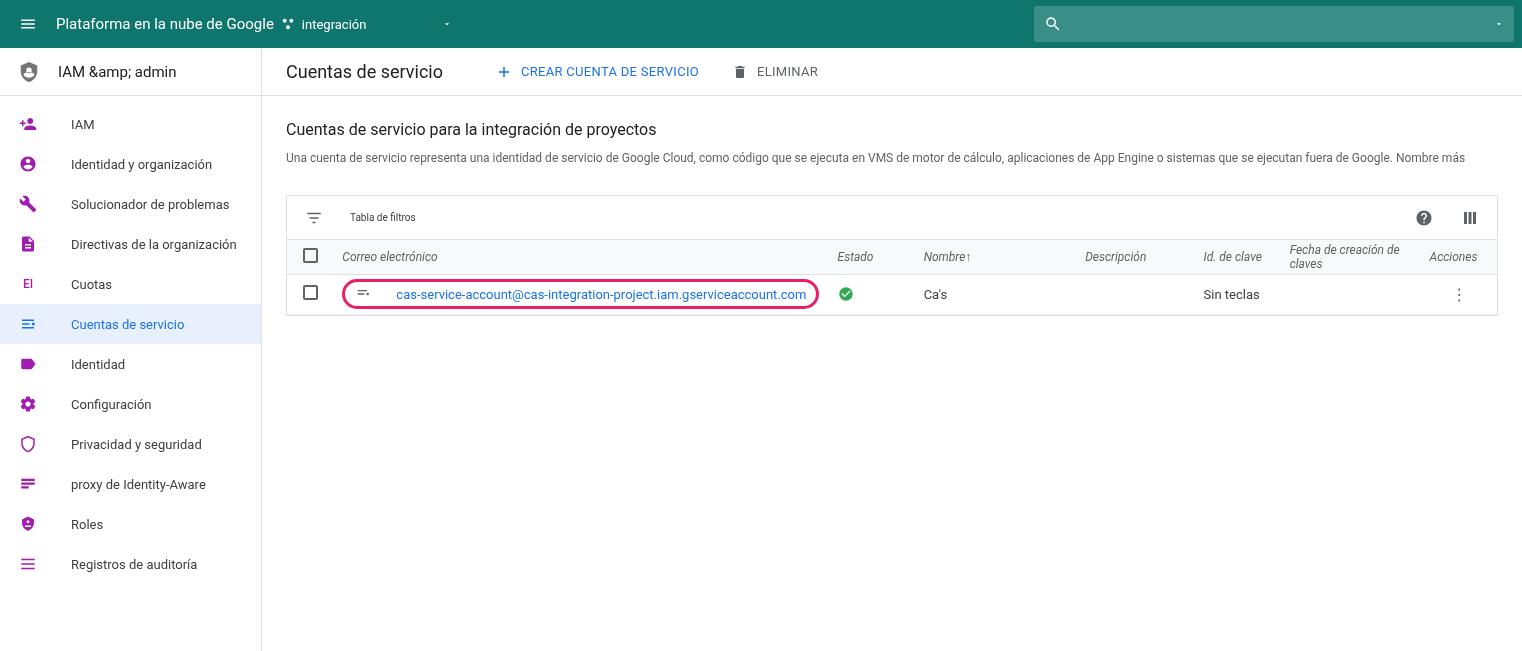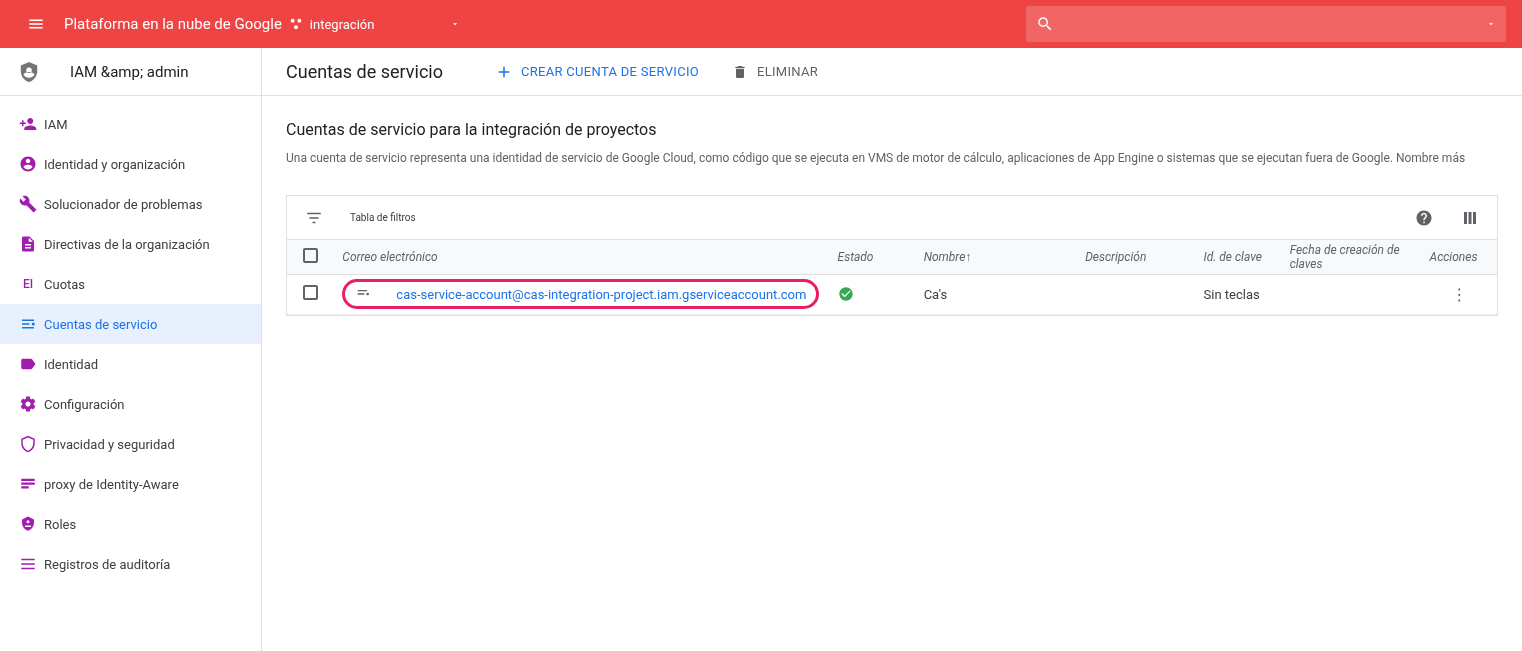--- a/index.html
+++ b/index.html
@@ -1,39 +1,39 @@
 <!DOCTYPE html>
 <html><head>
   <meta charset="utf-8">
   <style>
     * { margin: 0; padding: 0; box-sizing: border-box; }
     body { font-family: Roboto, Arial, sans-serif; font-size: 13px; color: #202124; background: #fff; }
 
     
-    .topbar { height: 48px; background: #ef4444; display: flex; align-items: center; padding: 0 16px; color: #fff; }
+    .topbar { height: 48px; background: #0f766e; display: flex; align-items: center; padding: 0 8px; color: #fff; }
     .topbar .hamburger { width: 40px; height: 40px; display: flex; align-items: center; justify-content: center; cursor: pointer; }
     .topbar .title { font-size: 15px; padding-left: 8px; padding-right: 6px; white-space: nowrap; }
     .topbar .project-chip { display: flex; align-items: center; gap: 6px; cursor: pointer; }
     .topbar .project-chip .chev { margin-left: 70px; }
     .topbar .spacer { flex: 1; }
     .searchbox { width: 480px; height: 36px; background: rgba(255,255,255,0.18); border-radius: 2px; display: flex; align-items: center; padding: 0 10px; gap: 10px; }
     .searchbox input { flex: 1; background: transparent; border: none; outline: none; color: #fff; font-size: 14px; }
     .searchbox input::placeholder { color: rgba(255,255,255,0.8); }
     .searchbox .chev { margin-left: auto; }
 
     
     .layout { display: flex; height: calc(100vh - 48px); min-height: 603px; }
 
     
     .sidebar { width: 262px; border-right: 1px solid #e0e0e0; display: flex; flex-direction: column; }
-    .sidebar-header { height: 48px; display: flex; align-items: center; padding: 0 18px; gap: 30px; border-bottom: 1px solid #e0e0e0; }
+    .sidebar-header { height: 48px; display: flex; align-items: center; padding: 0 18px; gap: 18px; border-bottom: 1px solid #e0e0e0; }
     .sidebar-header .shield { color: #757575; }
     .sidebar-header .title { font-size: 15px; color: #202124; }
     .sidebar-nav { padding-top: 8px; }
-    .nav-item { height: 40px; display: flex; align-items: center; padding: 0 18px; gap: 6px; cursor: pointer; color: #5f6368; font-size: 13px; }
+    .nav-item { height: 40px; display: flex; align-items: center; padding: 0 18px; gap: 33px; cursor: pointer; color: #5f6368; font-size: 13px; }
     .nav-item.active { background: #e8f0fe; color: #1a73e8; }
     .nav-item.active .nav-icon { color: #1a73e8; }
     .nav-item .nav-icon { width: 20px; display: flex; align-items: center; justify-content: center; color: #a21caf; }
     .nav-item .nav-label { color: #3c4043; }
     .nav-item.active .nav-label { color: #1a73e8; }
 
     
     .content { flex: 1; display: flex; flex-direction: column; }
     .content-header { height: 48px; display: flex; align-items: center; padding: 0 24px; border-bottom: 1px solid #e0e0e0; gap: 32px; }
     .content-header h1 { font-size: 18px; font-weight: 400; color: #202124; margin-right: 20px; }

